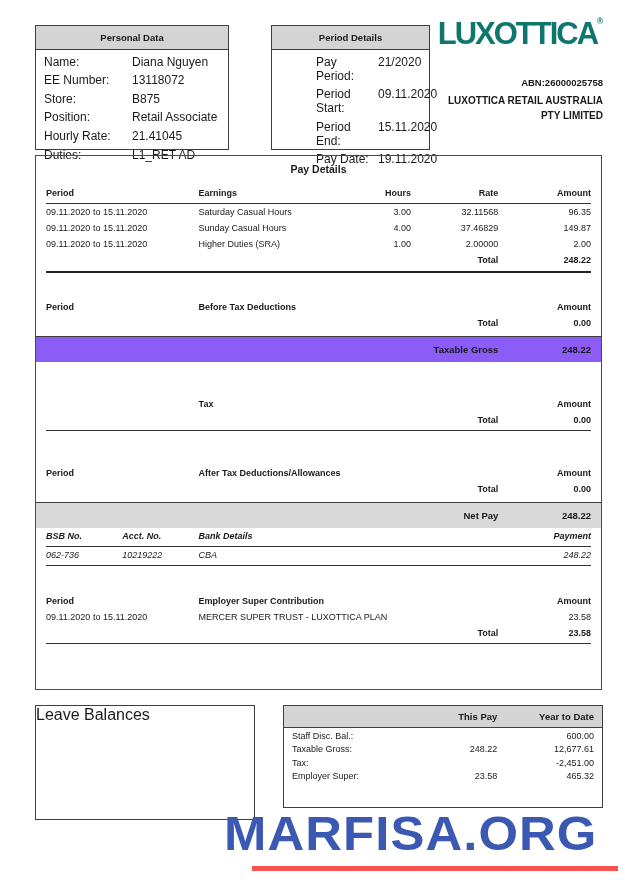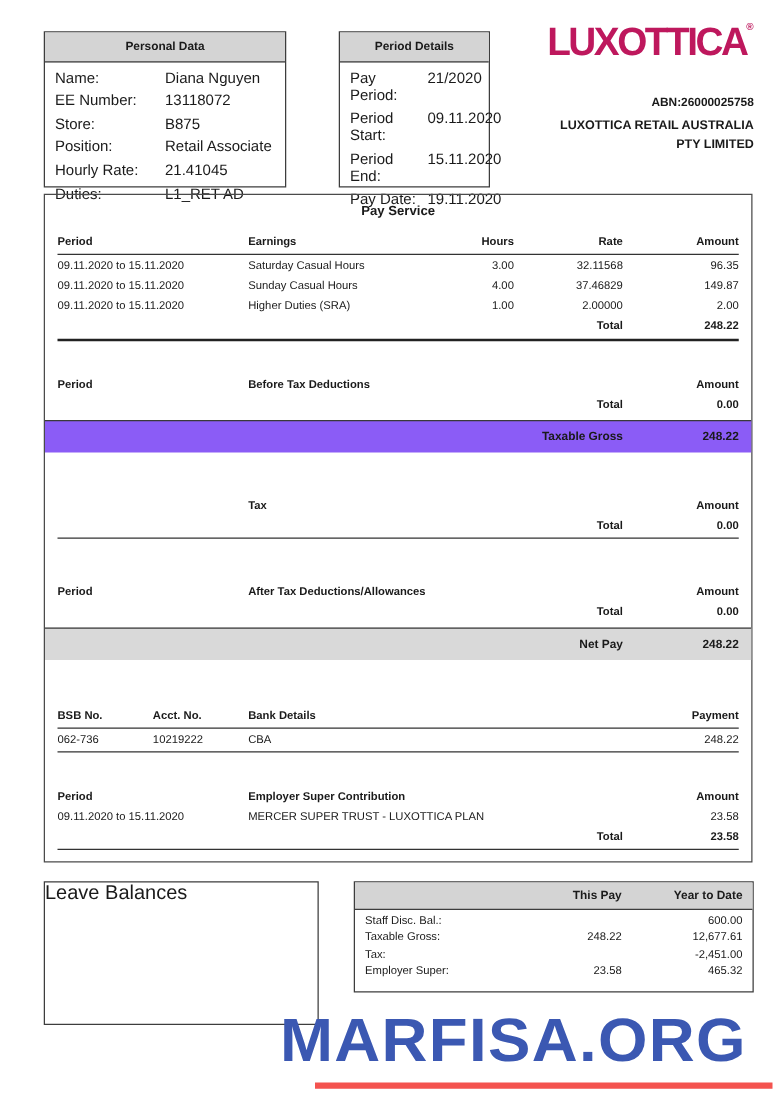--- a/index.html
+++ b/index.html
@@ -9,21 +9,21 @@
   }
   
   .infobox { position:absolute; border:1.6px solid #3d3d3d; background:#fff; box-sizing:border-box; }
   .infobox .hd {
     background:#d4d4d4; border-bottom:1.6px solid #3d3d3d;
     font-weight:bold; font-size:9.5px; padding:6px 8px; box-sizing:border-box;
   }
   .hd-center { text-align:center; }
   .kv { display:flex; font-size:12px; padding:4.6px 8px 0 8px; }
   .kv .k { flex:0 0 88px; }
-  .kv-narrow .k { flex:0 0 62px; }
+  .kv-narrow .k { flex:0 0 62px;margin-left:36px; }
 
   
   .brand { position:absolute; top:18px; right:22px; text-align:right; }
   .logo { font-weight:bold; font-size:31px; letter-spacing:-2px; color:#1d3d8a;
           transform:scaleY(1.02); line-height:1; }
   .logo sup { font-size:8px; letter-spacing:0; vertical-align:top; }
   .abn { font-weight:bold; font-size:9.5px; margin-top:28px; }
   .company { font-weight:bold; font-size:10px; line-height:1.45; margin-top:6px; }
 
   
@@ -46,26 +46,26 @@
   .rule-b  { border-bottom:1px solid #333; padding-bottom:2px; }
   .rule-thick { border-bottom:2px solid #222; padding-bottom:3px; }
   .graybar {
     background:#d9d9d9; border-top:1.2px solid #3a3a3a;
     display:flex; align-items:center; height:25px; font-size:9.5px; font-weight:bold;
     padding:0 10px;
   }
   .graybar .gb-label { flex:0 0 83%; text-align:right; }
   .graybar .gb-val   { flex:1 1 auto; text-align:right; }
   .mt10{margin-top:10px;} .mt26{margin-top:26px;} .mt34{margin-top:34px;}
-  .mt36{margin-top:36px;} .mt27{margin-top:27px;} .mt5{margin-top:5px;}
+  .mt36{font-style:italic;} .mt27{margin-top:27px;} .mt5{margin-top:5px;}
 
   
   .leavebox { position:absolute; left:35px; top:705px; width:220px; height:115px;
               border:1.6px solid #3d3d3d; box-sizing:border-box; }
-  .sumbox { position:absolute; left:283px; top:705px; width:320px; height:89px;
+  .sumbox { position:absolute; left:283px; top:705px; width:320px; height:103px;
             border:1.6px solid #3d3d3d; box-sizing:border-box; font-size:9px; }
   .sumhd { background:#d4d4d4; border-bottom:1.6px solid #3d3d3d; display:flex;
            font-weight:bold; font-size:9.5px; padding:5px 8px; box-sizing:border-box; }
   .s-label { flex:0 0 38%; }
   .s-this  { flex:0 0 30%; text-align:right; }
   .s-ytd   { flex:1 1 auto; text-align:right; }
   .sumrow { display:flex; padding:3.2px 8px 0 8px; }
 
   
   .footer { position:absolute; left:230px; top:838px; width:224px; text-align:center;
@@ -104,51 +104,51 @@
     <div class="kv">
       <span class="k">Hourly Rate:</span>
       <span class="v">21.41045</span>
     </div>
     <div class="kv">
       <span class="k">Duties:</span>
       <span class="v">L1_RET AD</span>
     </div>
   </div>
 
-  <div class="infobox" style="left:271px; top:25px; width:121px; height:125px;">
+  <div class="infobox" style="left:271px; top:25px; width:159px; height:125px;">
     <div class="hd hd-center">Period Details</div>
     <div class="kv kv-narrow">
       <span class="k">Pay Period:</span>
       <span class="v">21/2020</span>
     </div>
     <div class="kv kv-narrow">
       <span class="k">Period Start:</span>
       <span class="v">09.11.2020</span>
     </div>
     <div class="kv kv-narrow">
       <span class="k">Period End:</span>
       <span class="v">15.11.2020</span>
     </div>
     <div class="kv kv-narrow">
       <span class="k">Pay Date:</span>
       <span class="v">19.11.2020</span>
     </div>
   </div>
 
   <div class="brand">
-    <div class="logo" style="color: #be185d;"><span>LUXOTTICA</span><sup>®</sup></div>
+    <div class="logo" style="color: #0f766e;"><span>LUXOTTICA</span><sup>®</sup></div>
     <div class="abn">ABN:26000025758</div>
     <div class="company">
       <div>LUXOTTICA RETAIL AUSTRALIA</div>
       <div>PTY LIMITED</div>
     </div>
   </div>
 
   <div class="paybox">
-    <div class="paytitle">Pay Service</div>
+    <div class="paytitle">Pay Details</div>
 
     <div class="sect mt10">
       <div class="trow bold rule-b">
         <span class="c-period">Period</span>
         <span class="c-earn">Earnings</span>
         <span class="c-hours">Hours</span>
         <span class="c-rate">Rate</span>
         <span class="c-amount">Amount</span>
       </div>
       <div class="trow">

